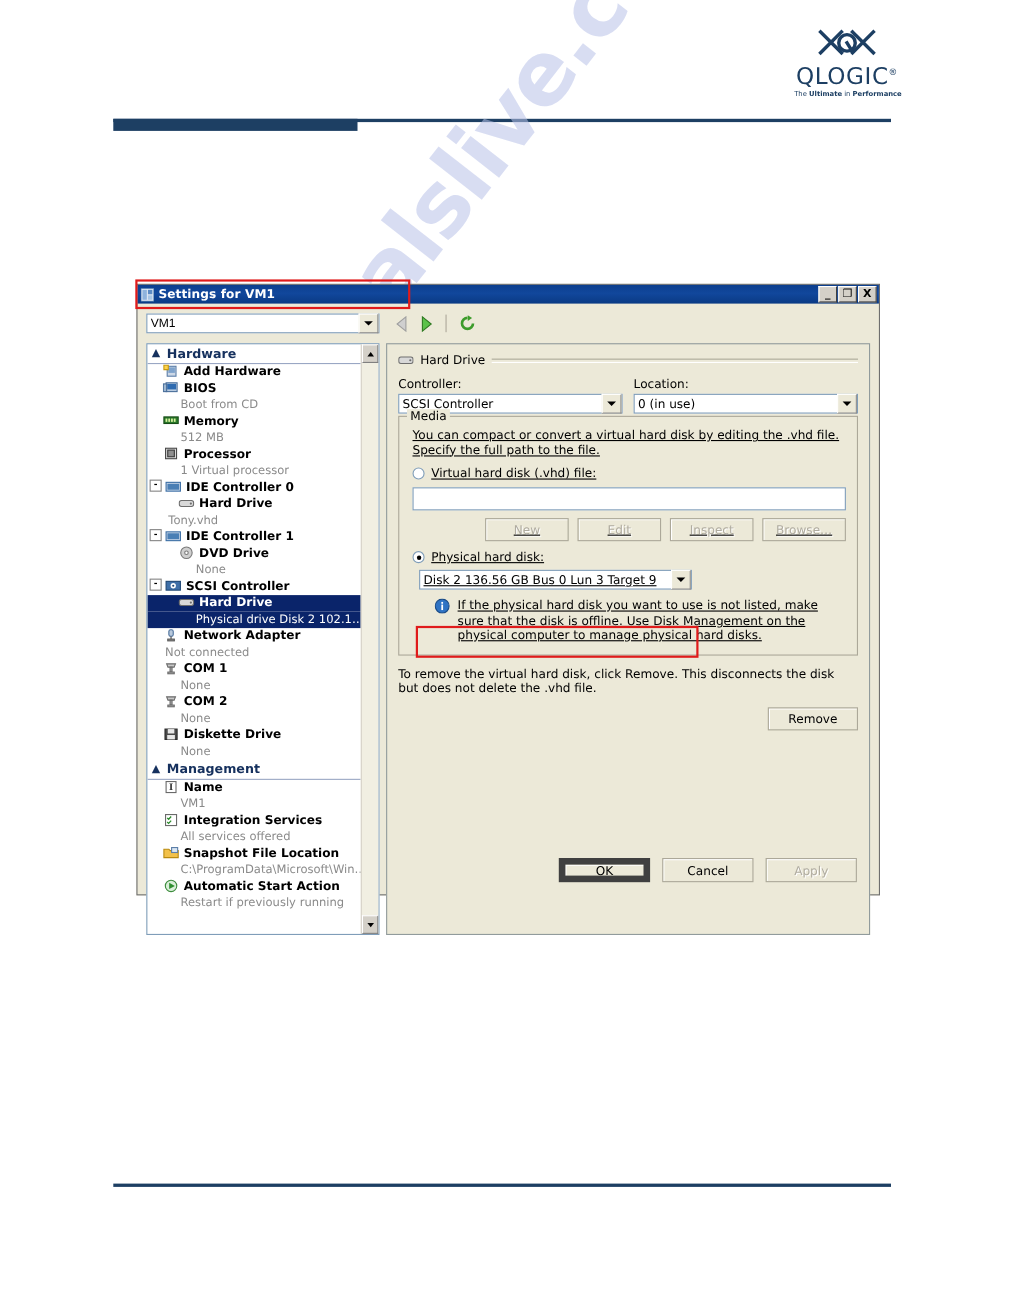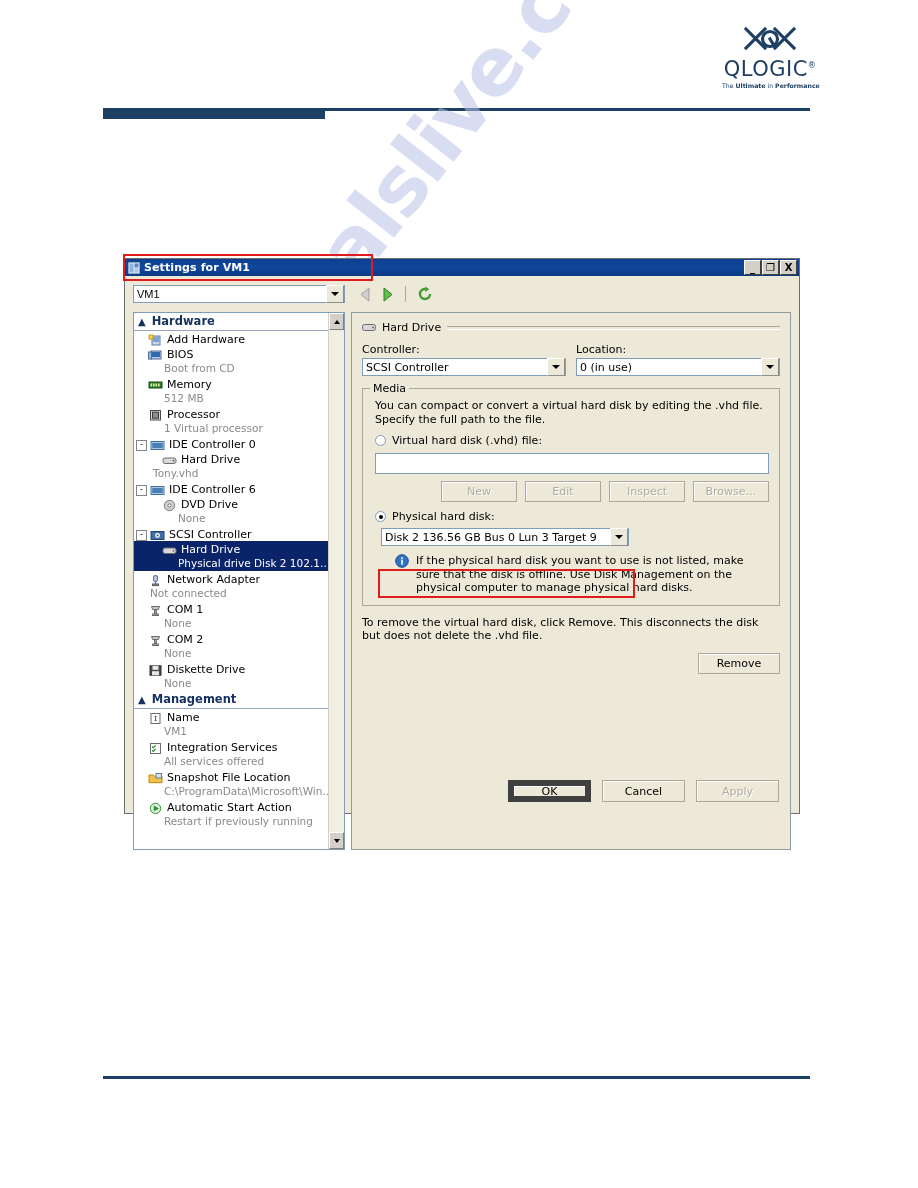--- a/index.html
+++ b/index.html
@@ -96,21 +96,21 @@
     box-sizing:border-box;display:flex;overflow:hidden;position:relative;
   }
   #tree-list{flex:1;overflow:hidden;}
   .grp{
     display:flex;align-items:center;gap:6px;padding:1px 4px 2px 4px;
     border-bottom:1px solid #9aa7c4;
     font-weight:bold;font-size:11.5px;color:#16315e;
     font-family:"DejaVu Sans", sans-serif;
   }
   .grp .chev{font-size:10px;color:#16315e;font-weight:bold;}
-  .node{display:flex;align-items:flex-end;padding:0 2px;height:15px;}
+  .node{display:flex;align-items:flex-start;padding:0 2px;height:15px;font-weight:bold;}
   .node .expander{
     width:9px;height:9px;border:1px solid #848484;background:#fff;
     font-size:8px;line-height:7px;text-align:center;color:#000;
     margin-right:3px;flex:none;font-family:"DejaVu Sans Mono", monospace;
   }
   .node .spacer{width:12px;flex:none;}
   .node .ico{width:15px;height:13px;flex:none;margin-right:4px;position:relative;}
   .node .lbl{font-size:11px;color:#000;white-space:nowrap;font-family:"DejaVu Sans", sans-serif;}
   .sub{font-size:10.5px;color:#8a8a8a;padding-left:0;height:15px;line-height:14px;white-space:nowrap;
        font-family:"DejaVu Sans", sans-serif;overflow:hidden;}
@@ -144,21 +144,21 @@
     height:18px;background:#fff;border:1px solid #7f9db9;display:flex;align-items:center;
     font-size:11px;padding-left:3px;box-sizing:border-box;color:#000;
     font-family:"DejaVu Sans", sans-serif;
   }
   .combo .arrowbox{
     margin-left:auto;width:16px;height:16px;background:#ece9d8;
     border:1px solid #fff;border-right-color:#8d8d8d;border-bottom-color:#8d8d8d;
     display:flex;align-items:center;justify-content:center;flex:none;
   }
   .group-box{
-    border:1px solid #aca899;margin-top:12px;padding:10px 10px 10px 12px;position:relative;
+    border:1px solid #aca899;margin-top:2px;padding:10px 10px 10px 12px;position:relative;text-decoration:underline;
   }
   .group-box > .gb-title{
     position:absolute;top:-7px;left:7px;background:#ece9d8;padding:0 3px;
     font-size:11px;color:#000;font-family:"DejaVu Sans", sans-serif;
   }
   .radio-row{display:flex;align-items:center;gap:6px;margin-top:8px;}
   .radio{
     width:11px;height:11px;border-radius:50%;background:#fff;
     border:1px solid #7f9db9;box-sizing:border-box;flex:none;position:relative;
   }
@@ -329,21 +329,21 @@
               </svg></span>
             <span class="lbl">Hard Drive</span>
           </div>
           <div class="sub" style="padding-left: 19px;">Tony.vhd</div>
           <div class="node">
             <span class="expander">-</span>
             <span class="ico"><svg width="15" height="13" viewBox="0 0 15 13">
                 <rect x="1" y="2.5" width="13" height="8" fill="#c9d7e8" stroke="#3b6ea5"></rect>
                 <rect x="2.2" y="3.8" width="10.6" height="5.4" fill="#4a7fb5"></rect>
               </svg></span>
-            <span class="lbl">IDE Controller 6</span>
+            <span class="lbl">IDE Controller 1</span>
           </div>
           <div class="node">
             <span class="spacer"></span>
             <span class="spacer" style="width:14px"></span>
             <span class="ico"><svg width="15" height="13" viewBox="0 0 15 13">
                 <circle cx="7.5" cy="6.5" r="5.2" fill="#cfcfcf" stroke="#7a7a7a"></circle>
                 <circle cx="7.5" cy="6.5" r="1.6" fill="#fff" stroke="#7a7a7a"></circle>
               </svg></span>
             <span class="lbl">DVD Drive</span>
           </div>

